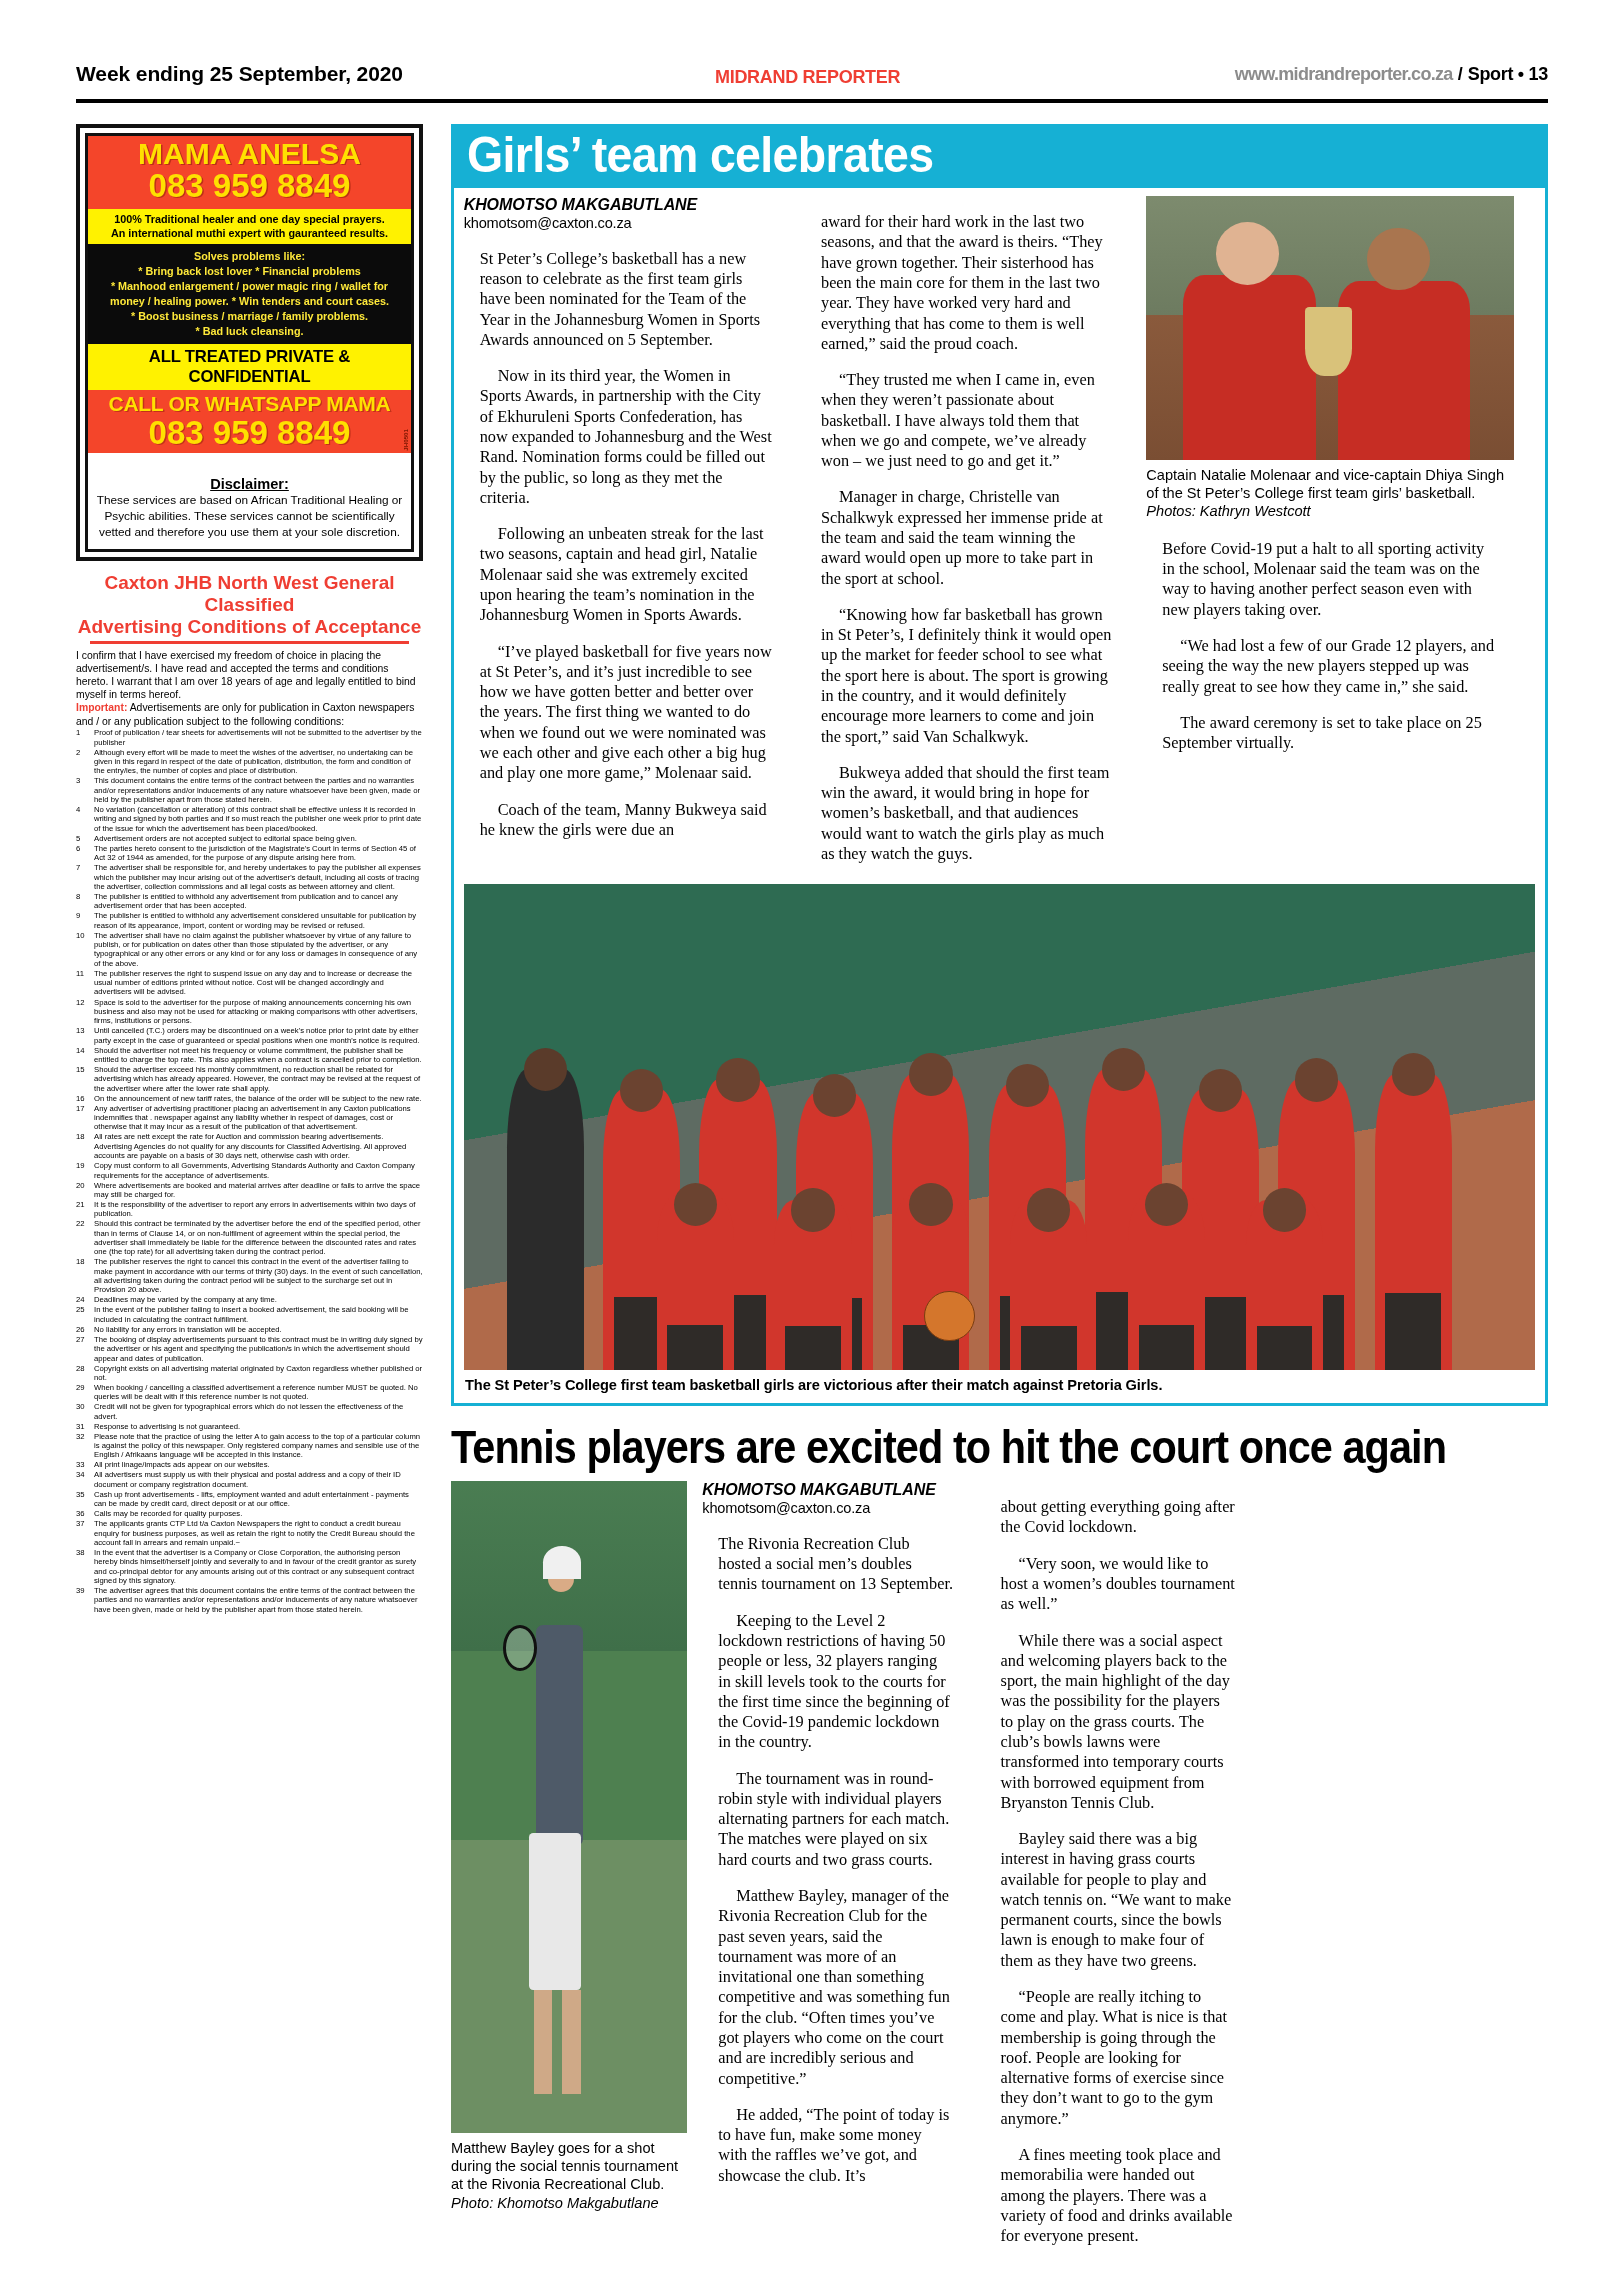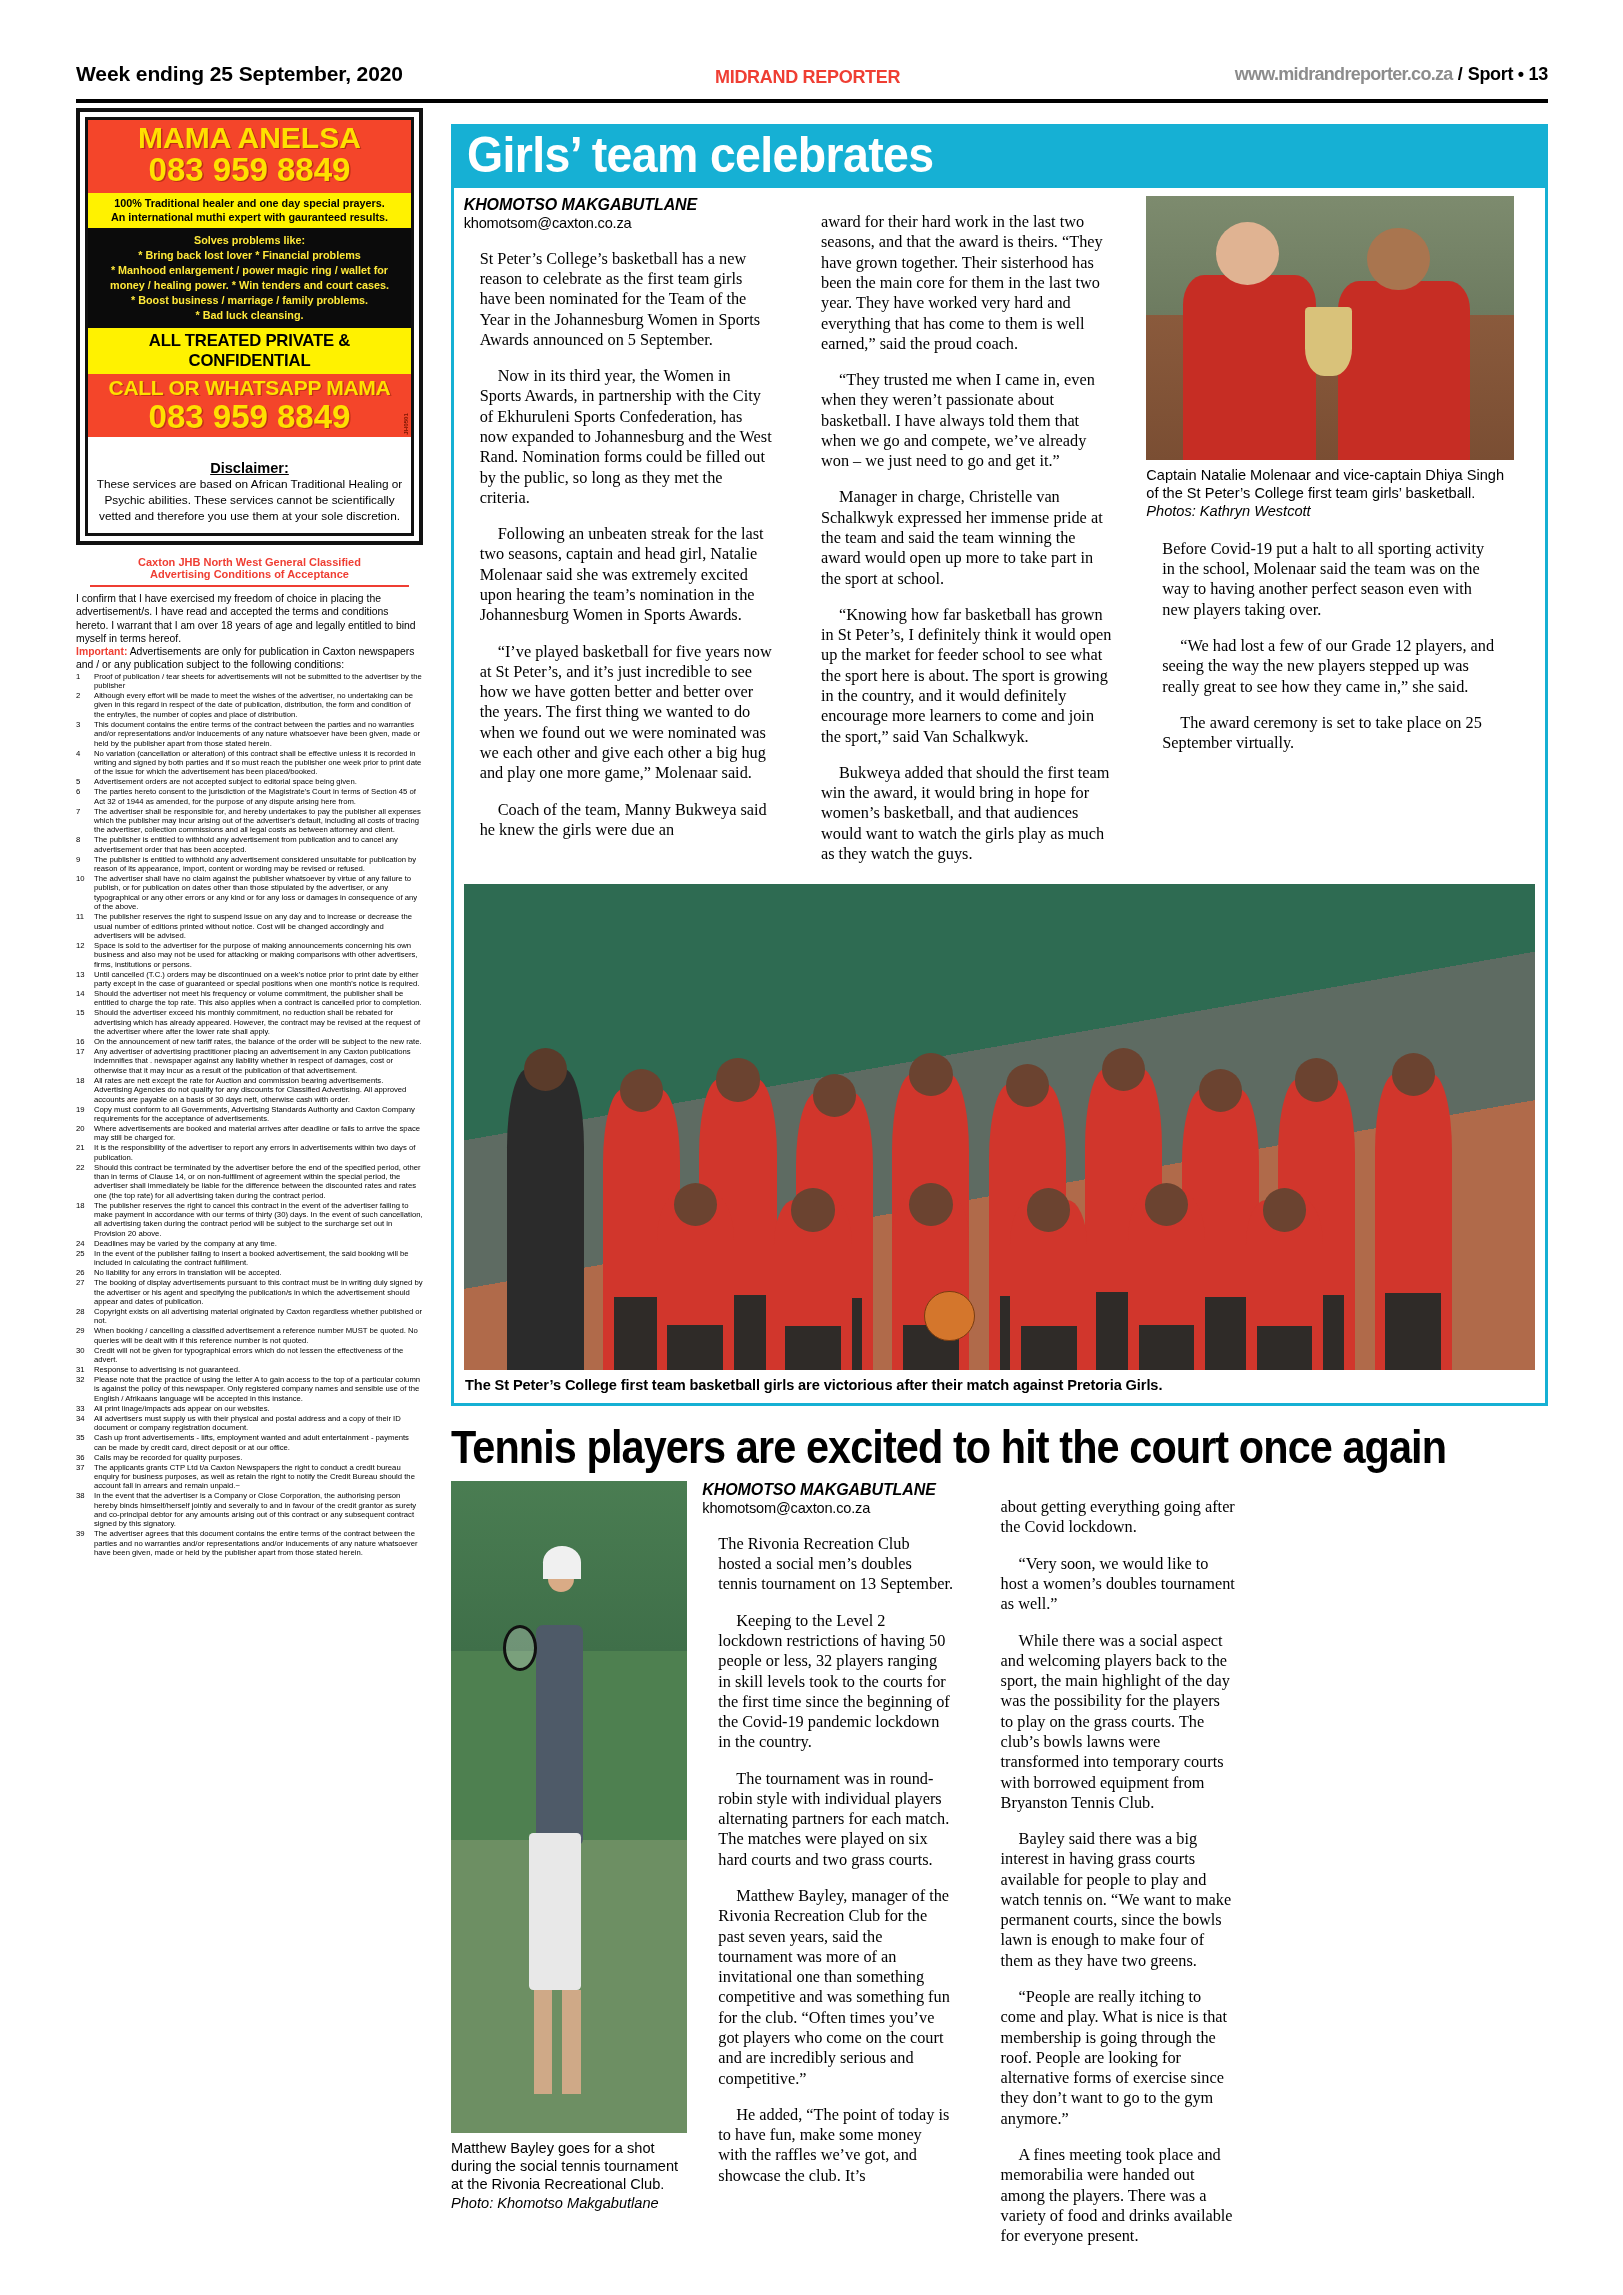--- a/index.html
+++ b/index.html
@@ -10,42 +10,42 @@
   .masthead{position:absolute;left:76px;top:61px;width:1472px;height:43px;}
   .mh-date{position:absolute;left:0;top:1.4px;font-family:"Liberation Sans",sans-serif;font-weight:bold;font-size:21px;letter-spacing:-0.1px;}
   .mh-title{position:absolute;left:639px;top:5.6px;font-family:"Liberation Sans",sans-serif;font-weight:bold;font-size:18px;color:#ef3e33;letter-spacing:-0.3px;}
   .mh-right{position:absolute;right:0;top:2.8px;font-family:"Liberation Sans",sans-serif;font-size:18px;text-align:right;white-space:nowrap;}
   .mh-url{color:#8c8c8c;font-weight:bold;letter-spacing:-0.7px;}
   .mh-sep{color:#000;font-weight:bold;}
   .mh-sport{color:#000;font-weight:bold;letter-spacing:-0.3px;}
   .mh-rule{position:absolute;left:76px;top:99px;width:1472px;height:3.5px;background:#000;}
 
   
-  .leftcol{position:absolute;left:76px;top:108px;width:347px;}
+  .leftcol{position:absolute;left:76px;top:124px;width:347px;}
   .adbox{border:4.2px solid #111;padding:4.9px;background:#fff;}
   .adinner{border:3.5px solid #111;background:#fff;}
   .ad-red{background:#f4452a;padding:2.8px 4.2px 5.6px;text-align:center;position:relative;}
   .ad-name{font-family:"Liberation Sans",sans-serif;font-weight:bold;font-size:30px;color:#ffe000;letter-spacing:0px;line-height:1.02;
            text-shadow:1.4px 1.4px 0 rgba(120,20,0,.45);}
   .ad-phone{font-family:"Liberation Sans",sans-serif;font-weight:bold;font-size:33px;color:#ffe000;line-height:1.02;
             text-shadow:1.4px 1.4px 0 rgba(120,20,0,.45);}
   .ad-yellow{background:#fff200;text-align:center;padding:3.5px 2.8px;font-family:"Liberation Sans",sans-serif;font-weight:bold;font-size:10.8px;line-height:1.34;color:#000;}
   .ad-black{background:#0b0b0b;text-align:center;padding:4.2px 2.8px 4.9px;font-family:"Liberation Sans",sans-serif;font-weight:bold;font-size:10.8px;line-height:1.4;color:#ffe93a;}
   .ad-band{background:#fff200;text-align:center;padding:2.8px 1.4px;font-family:"Liberation Sans",sans-serif;font-weight:bold;font-size:16.7px;color:#000;letter-spacing:-0.2px;}
   .ad-red2{background:#f4452a;text-align:center;padding:2.1px 2.8px 4.2px;position:relative;}
   .ad-call{font-family:"Liberation Sans",sans-serif;font-weight:bold;font-size:21px;color:#ffe000;letter-spacing:-0.3px;text-shadow:1.4px 1.4px 0 rgba(120,20,0,.4);}
   .ad-phone2{font-family:"Liberation Sans",sans-serif;font-weight:bold;font-size:33px;color:#ffe000;line-height:1.0;text-shadow:1.4px 1.4px 0 rgba(120,20,0,.4);}
   .ad-code{position:absolute;right:2.1px;bottom:2.8px;writing-mode:vertical-rl;transform:rotate(180deg);font-family:"Liberation Sans",sans-serif;font-size:6.2px;color:#7a1500;font-weight:bold;}
   .disc{background:#fff;text-align:center;padding:7px 7px 8.3px;}
   .disc-h{font-family:"Liberation Sans",sans-serif;font-weight:bold;font-size:14.6px;text-decoration:underline;margin-bottom:1.4px;margin-top:16px;}
   .disc-t{font-family:"Liberation Sans",sans-serif;font-size:11.8px;line-height:1.33;}
 
   
   .cax{margin-top:11px;}
-  .cax-h{font-family:"Liberation Sans",sans-serif;font-weight:bold;font-size:11px;color:#ef3e33;text-align:center;line-height:1.16;}
+  .cax-h{font-family:"Liberation Sans",sans-serif;font-weight:bold;font-size:19px;color:#ef3e33;text-align:center;line-height:1.16;}
   .cax-rule{height:2.8px;background:#ef3e33;margin:3.5px 14px 4.9px;}
   .cax-intro{font-family:"Liberation Sans",sans-serif;font-size:10.4px;line-height:1.26;}
   .cax-imp{color:#ef3e33;font-weight:bold;}
   .cax-list{margin:0;padding:0;list-style:none;font-family:"Liberation Sans",sans-serif;font-size:7.7px;line-height:1.215;}
   .cax-list li{display:flex;margin-top:0.7px;}
   .cax-n{width:18px;flex:0 0 18px;}
   .cax-b{flex:1;}
 
   
   .mainarea{position:absolute;left:451px;top:124px;width:1097px;}

